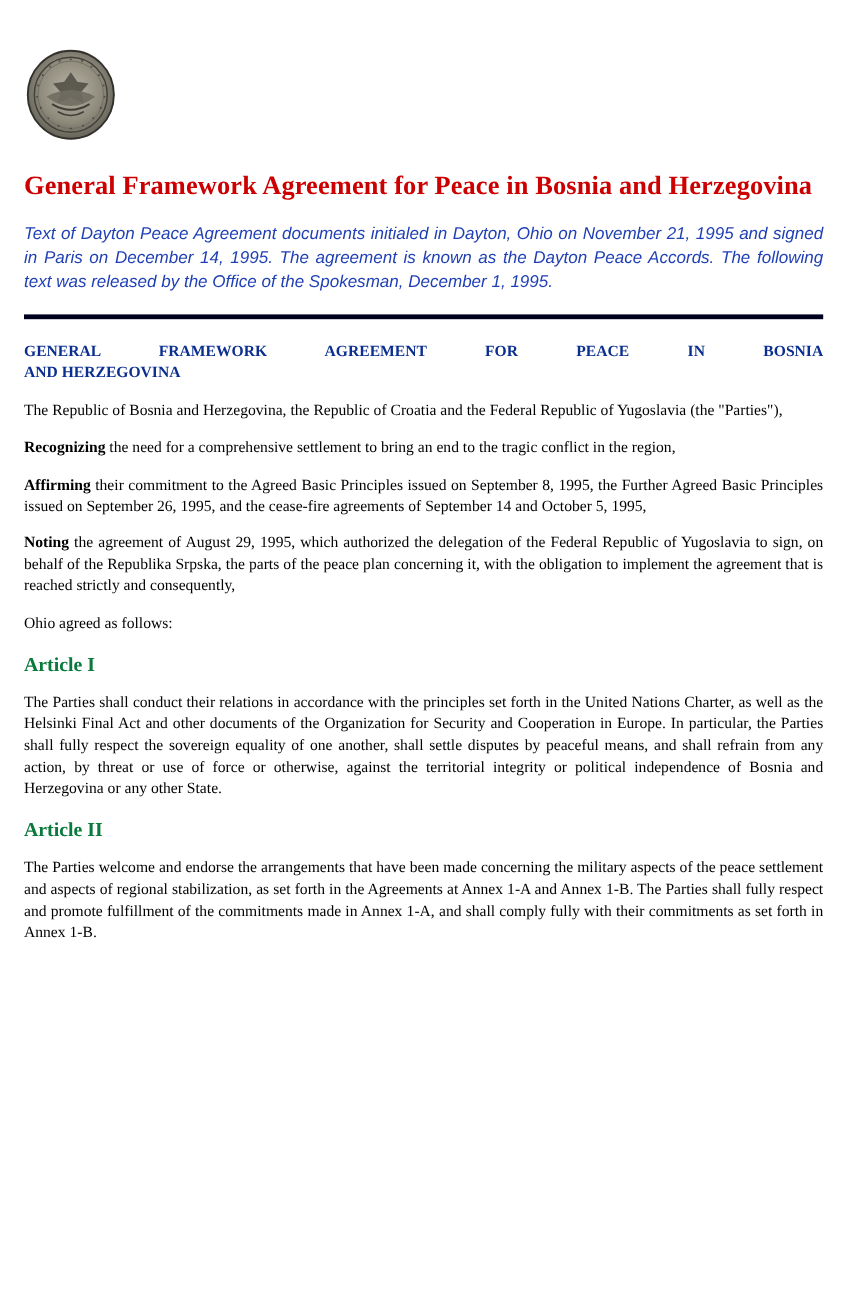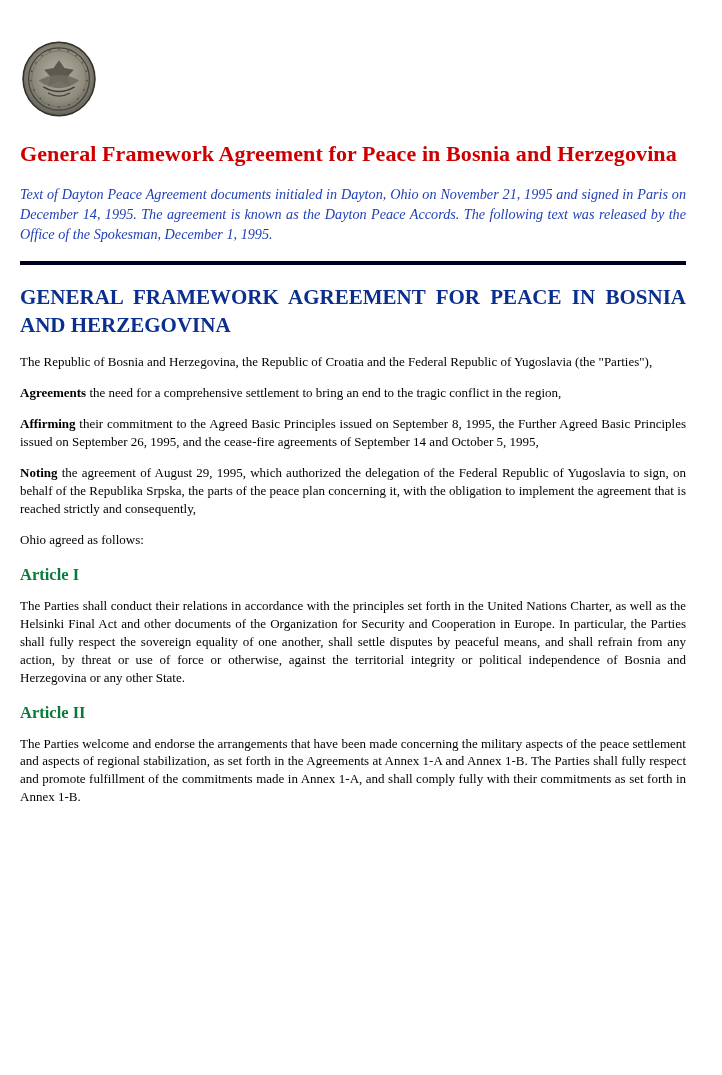--- a/index.html
+++ b/index.html
@@ -35,37 +35,37 @@
     color: #cc0000;
     font-family: "Liberation Serif", serif;
     font-size: 22px;
     font-weight: bold;
     line-height: 1.28;
     margin: 0 0 16px 0;
     letter-spacing: 0.1px;
   }
   .subtitle {
     color: #1f3fb5;
-    font-family: Liberation Serif, serif;
+    font-family: Liberation Sans, sans-serif;
     font-style: italic;
     font-size: 14.2px;
     line-height: 1.42;
     text-align: justify;
     margin: 0 0 16px 0;
   }
   .rule {
     border: none;
     border-top: 4px solid #00001f;
     margin: 4px 0 18px 0;
     height: 0;
   }
   h2.section-title {
     color: #0b2f8f;
     font-family: "Liberation Serif", serif;
-    font-size: 21px;
+    font-size: 13px;
     font-weight: bold;
     line-height: 1.35;
     margin: 12px 0 14px 0;
     text-align: justify;
   }
   h2.section-title .line1 {
     display: block;
     text-align: justify;
     text-align-last: justify;
   }
@@ -146,21 +146,21 @@
 
   <hr class="rule">
 
   <h2 class="section-title">
     <span class="line1">GENERAL    FRAMEWORK   AGREEMENT   FOR   PEACE   IN   BOSNIA</span>
     <span>AND HERZEGOVINA</span>
   </h2>
 
   <p class="body-text"><span>The  Republic  of  Bosnia  and Herzegovina, the Republic of Croatia and the Federal Republic of Yugoslavia (the "Parties"),</span></p>
 
-  <p class="body-text"><b>Agreements</b><span>  the  need for a comprehensive settlement to bring an end to the tragic conflict in the region,</span></p>
+  <p class="body-text"><b>Recognizing</b><span>  the  need for a comprehensive settlement to bring an end to the tragic conflict in the region,</span></p>
 
 
   <p class="body-text"><b>Affirming</b><span>  their commitment to the Agreed Basic Principles issued on September 8, 1995, the Further  Agreed Basic Principles issued on September 26, 1995, and the cease-fire agreements of September 14 and October 5, 1995,</span></p>
 
   <p class="body-text"><b>Noting</b><span> the  agreement  of  August  29,  1995,   which authorized the delegation of the Federal Republic  of Yugoslavia to sign, on behalf of the Republika Srpska, the parts of the peace plan concerning  it,  with  the  obligation  to  implement  the  agreement  that is reached strictly and consequently,</span></p>
 
   <p class="body-text"><span>Ohio agreed as follows:</span></p>
 
   <h3 class="article">Article I</h3>
   <p class="body-text">The  Parties  shall  conduct  their  relations  in  accordance  with  the principles set forth in the United  Nations  Charter,  as  well  as  the  Helsinki  Final  Act  and  other  documents  of  the Organization  for  Security  and  Cooperation  in  Europe.  In  particular, the Parties shall fully respect  the  sovereign  equality  of  one  another,   shall  settle disputes by peaceful means, and shall  refrain  from  any  action,  by  threat  or   use of force or otherwise, against the territorial integrity or political independence of Bosnia and Herzegovina or any other State.</p>

